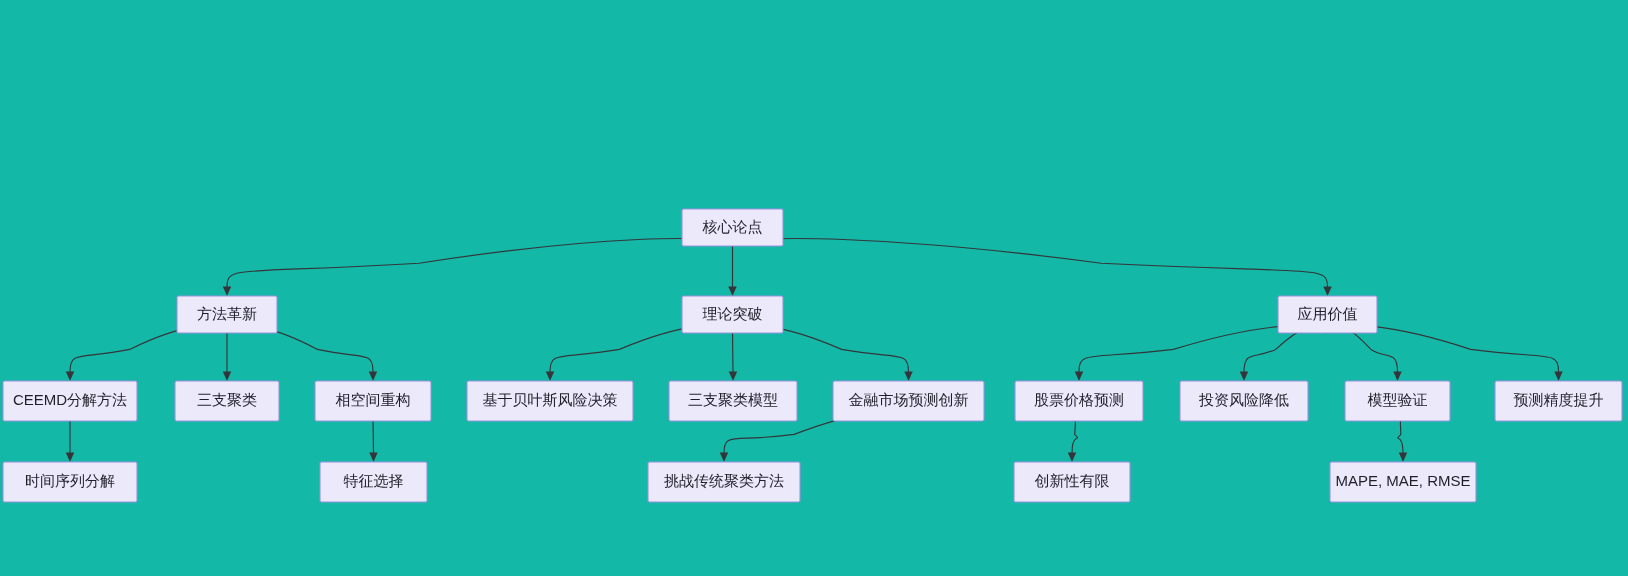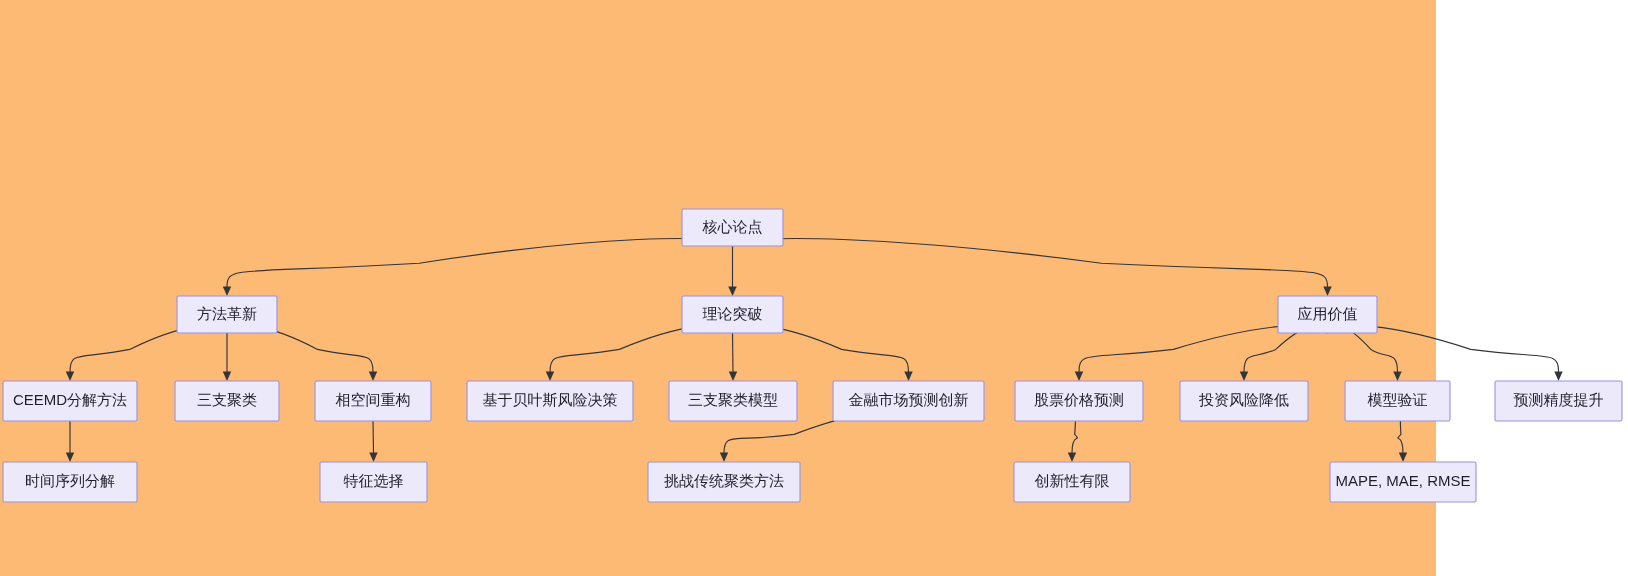--- a/index.html
+++ b/index.html
@@ -9,23 +9,23 @@
     background: #ffffff;
   }
   body {
     width: 1628px;
     height: 576px;
     overflow: hidden;
     font-family: "Liberation Sans", "DejaVu Sans", sans-serif;
   }
   #diagram-root {
     position: relative;
-    width: 1436px;
+    width: 1628px;
     height: 576px;
-    background: #fdba74;
+    background: #14b8a6;
   }
   svg#flowchart {
     display: block;
     width: 1628px;
     height: 576px;
   }
   .node-rect {
     fill: #ECE9FB;
     stroke: #9991E0;
     stroke-width: 1.1px;

